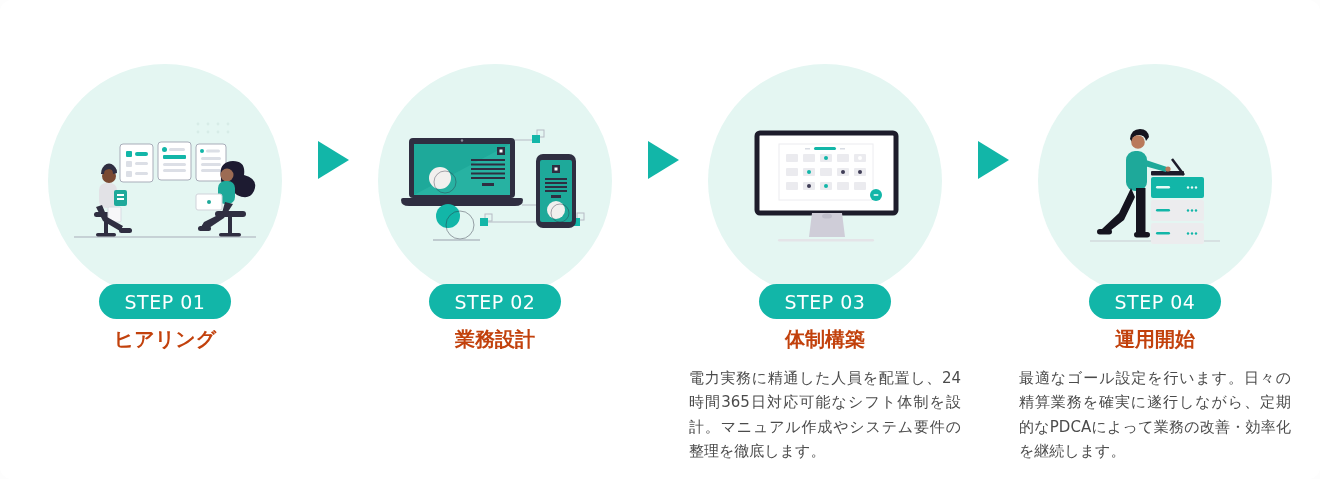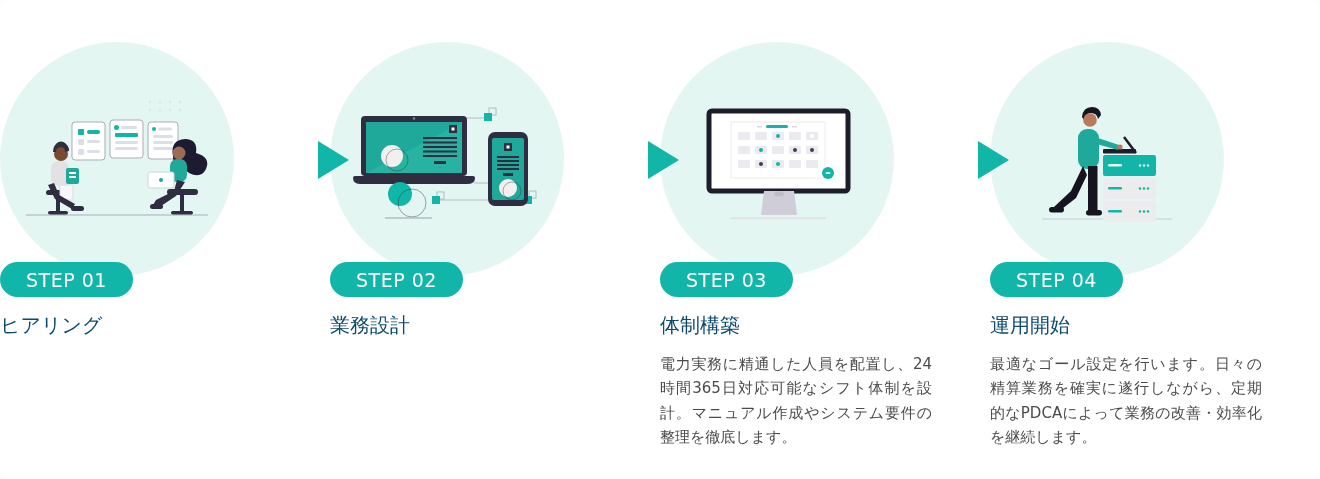--- a/index.html
+++ b/index.html
@@ -14,22 +14,22 @@
     border-radius: 12px;
     overflow: hidden;
   }
 
   .steps-row { display: flex; width: 1320px; }
 
   .step {
     width: 330px;
     display: flex;
     flex-direction: column;
-    align-items: flex-start;
-    padding-top: 42px;
+    align-items: center;
+    padding-top: 64px;
   }
 
   .circle {
     width: 234px;
     height: 234px;
     border-radius: 50%;
     background: #e4f6f2;
     overflow: hidden;
     flex: none;
   }
@@ -47,24 +47,24 @@
     background: #12b6a8;
     color: #ffffff;
     font-size: 19px;
     font-weight: 500;
     letter-spacing: 0.5px;
     border-radius: 999px;
     white-space: nowrap;
   }
 
   .title {
-    margin-top: 16px;
+    margin-top: 8px;
     font-size: 20px;
-    font-weight: 400;
-    color: #0c4a6e;
+    font-weight: 700;
+    color: #c2410c;
     line-height: 1.2;
   }
 
   .desc {
     margin-top: 15px;
     width: 272px;
     font-size: 15px;
     line-height: 1.62;
     color: #4b4b4b;
     text-align: justify;

